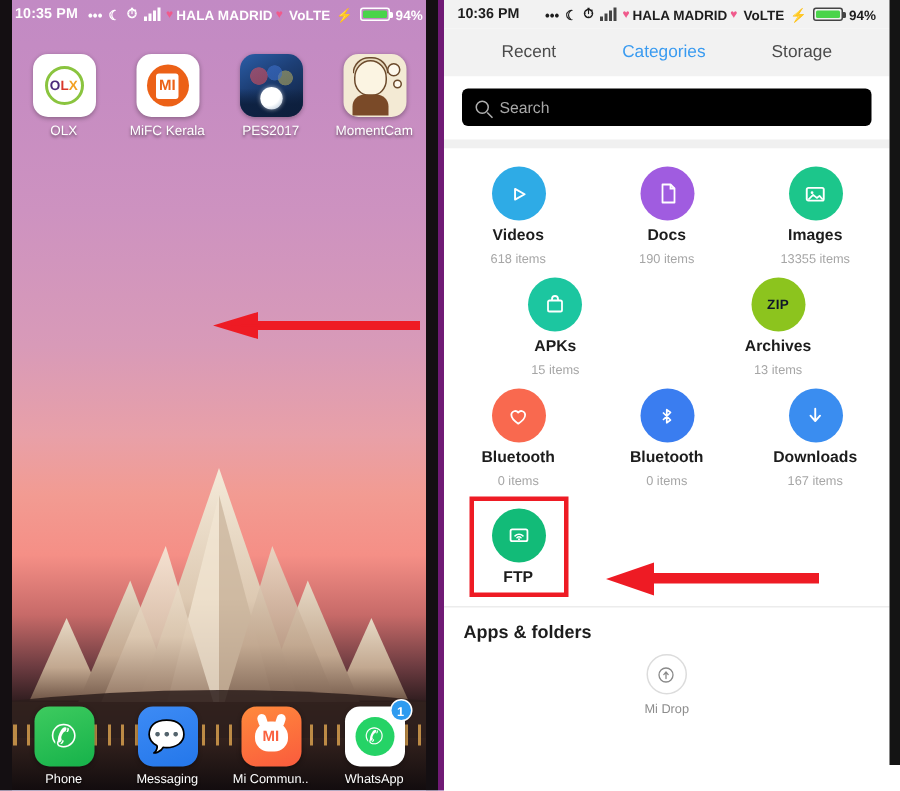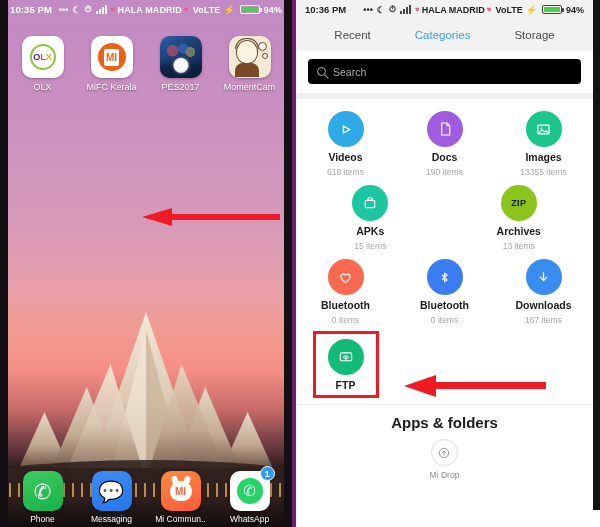--- a/index.html
+++ b/index.html
@@ -156,21 +156,21 @@
   .cat-name { font-size:10.5px; color:#1c1c1c; font-weight:bold; }
   .cat-count { font-size:8.5px; color:#a6a6a6; }
 
   .ftp-wrap { padding:4px 0 6px; }
   .ftp-row { display:flex; }
   .ftp-cell { flex:1; display:flex; justify-content:center; }
   .ftp-hl { border:3px solid #ee1b24; padding:5px 12px 4px; display:flex; flex-direction:column; align-items:center; gap:4px;}
   .ftp-spacer { flex:2; }
 
   .apps-folders { border-top:1px solid #ececec; background:#fff; padding:9px 13px 4px; }
-  .af-title { font-size:15px; color:#1c1c1c; font-weight:bold;text-align:center; }
+  .af-title { font-size:12px; color:#1c1c1c; font-weight:bold; }
   .tools-row { display:flex; justify-content:center; gap:20px; padding:4px 0 6px; background:#fff;}
   .tool { display:flex; flex-direction:column; align-items:center; gap:4px; }
   .tool-circle { width:27px;height:27px;border-radius:50%;border:1px solid #dcdcdc; display:flex;align-items:center;justify-content:center; color:#7a7a7a; font-size:12px;}
   .tool-label { font-size:8.5px; color:#8d8d8d; }
 
   .zip-text { font-size:9px; font-weight:bold; letter-spacing:.3px; }
 </style>
 </head>
 <body>
 

